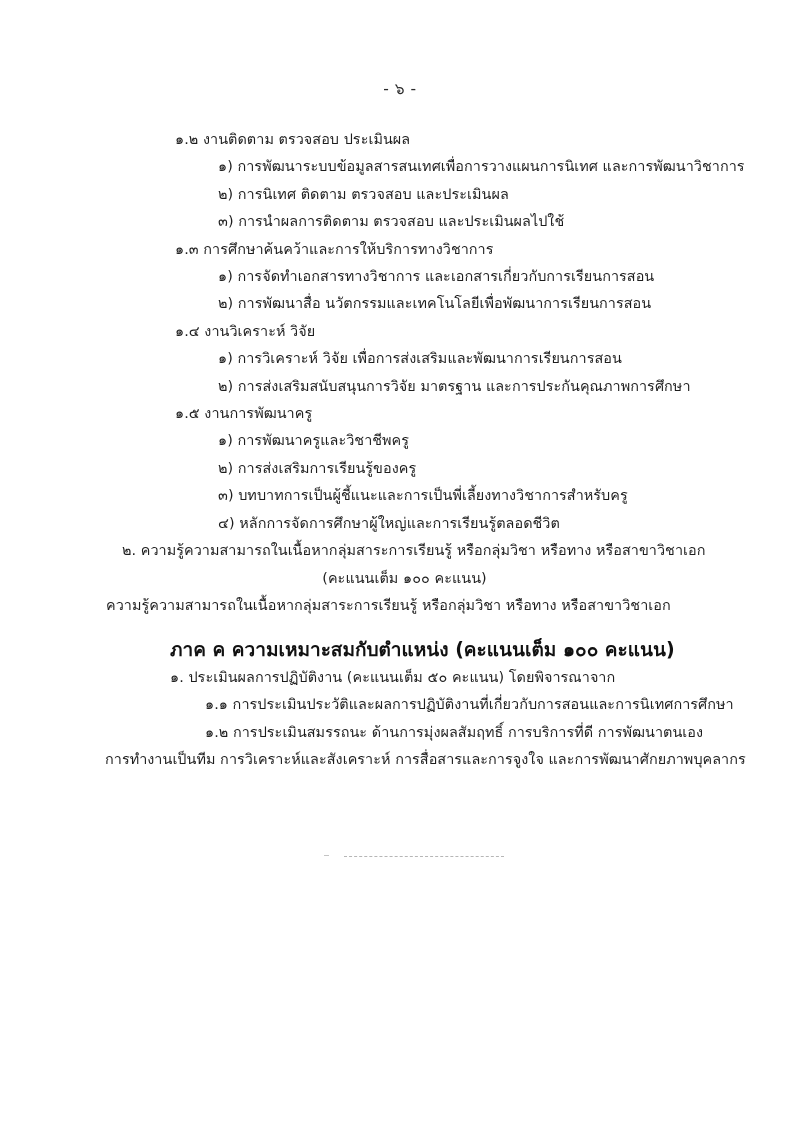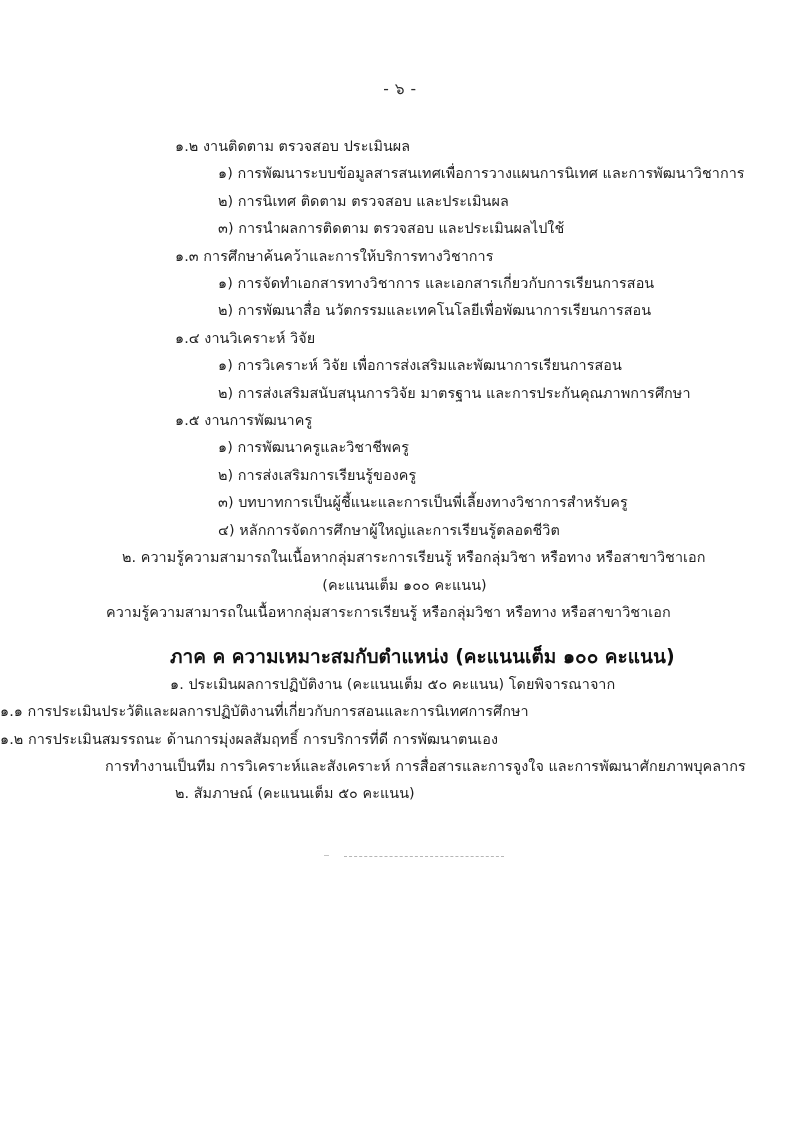--- a/index.html
+++ b/index.html
@@ -29,38 +29,38 @@
     width: 800px;
     text-align: center;
     font-size: 15.5px;
     letter-spacing: 0.5px;
     color: #2b2b2b;
   }
 
   
   .body-block {
     position: absolute;
-    top: 133px;
+    top: 126px;
     left: 0;
     width: 704px;
   }
 
   .line {
     font-size: 14.4px;
     line-height: 27.4px;
     color: #1d1d1d;
     white-space: nowrap;
     letter-spacing: 0.05px;
   }
 
   
   .ind-hang   { padding-left: 122px; }  
   .ind-lvl1   { padding-left: 175px; }  
   .ind-lvl2   { padding-left: 218px; }  
-  .ind-lvl2b  { }  
+  .ind-lvl2b  { padding-left: 205px; }  
   .ind-flush  { padding-left: 105px; text-align: center; }  
   .ind-para   { padding-left: 106px; }  
   .ind-num1   { padding-left: 170px; }  
   .ind-num2   { padding-left: 175px; }
   .spacer-md { height: 17px; }
 
   .section-head {
     font-size: 19px;
     line-height: 27.4px;
     font-weight: bold;
@@ -121,20 +121,19 @@
     <div class="line ind-flush">(คะแนนเต็ม ๑๐๐ คะแนน)</div>
     <div class="line ind-para">ความรู้ความสามารถในเนื้อหากลุ่มสาระการเรียนรู้ หรือกลุ่มวิชา หรือทาง หรือสาขาวิชาเอก</div>
 
     <div class="spacer-md"></div>
 
     <div class="section-head">ภาค ค ความเหมาะสมกับตำแหน่ง (คะแนนเต็ม ๑๐๐ คะแนน)</div>
     <div class="line ind-num1">๑.  ประเมินผลการปฏิบัติงาน (คะแนนเต็ม ๕๐ คะแนน) โดยพิจารณาจาก</div>
     <div class="line ind-lvl2b">๑.๑  การประเมินประวัติและผลการปฏิบัติงานที่เกี่ยวกับการสอนและการนิเทศการศึกษา</div>
     <div class="line ind-lvl2b">๑.๒  การประเมินสมรรถนะ ด้านการมุ่งผลสัมฤทธิ์ การบริการที่ดี การพัฒนาตนเอง</div>
     <div class="line ind-flush">การทำงานเป็นทีม การวิเคราะห์และสังเคราะห์ การสื่อสารและการจูงใจ และการพัฒนาศักยภาพบุคลากร</div>
-    <div class="line ind-num2">๒.  สัมภาษณ์ (คะแนนเต็ม ๕๐ คะแนน)</div>
 
   </div>
 
   <div class="footer-rule-dot"></div>
   <div class="footer-rule"></div>
 
 </div>
 
 </body></html>

